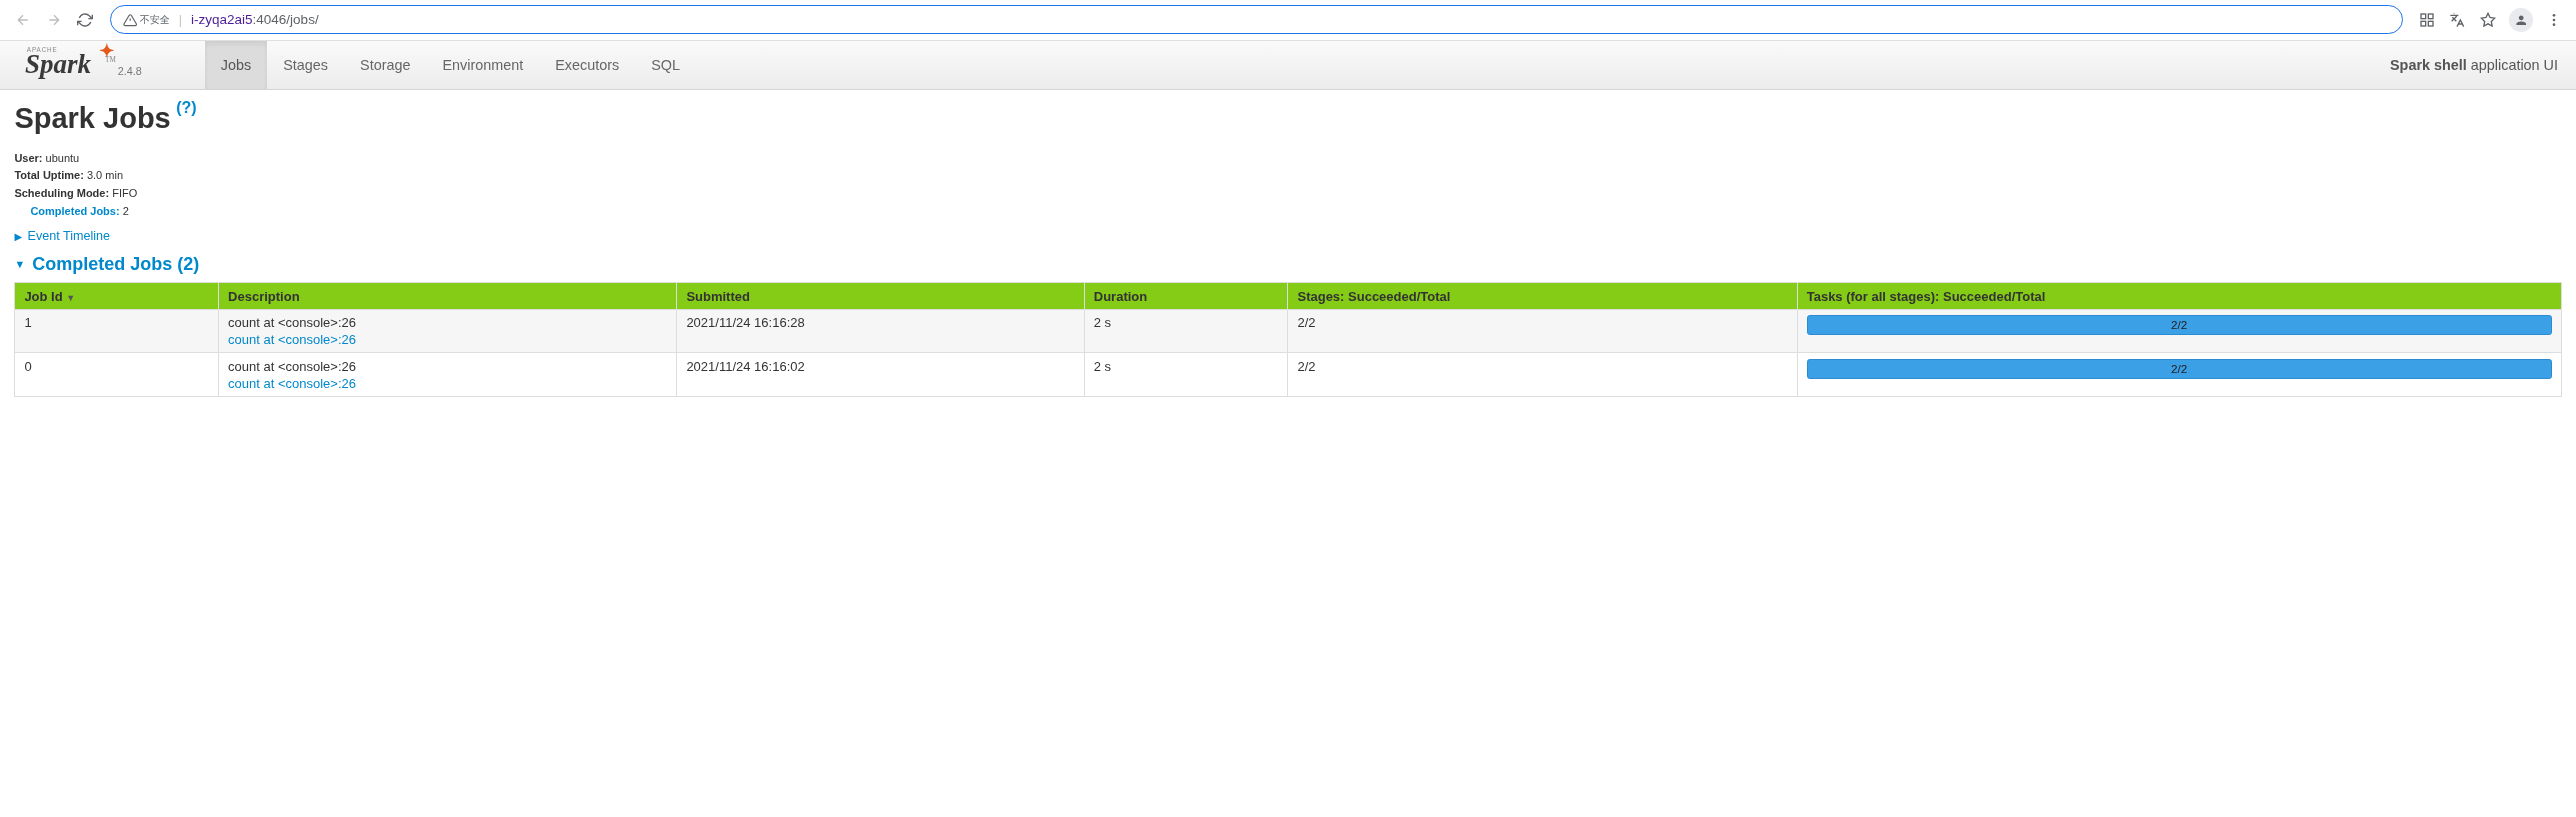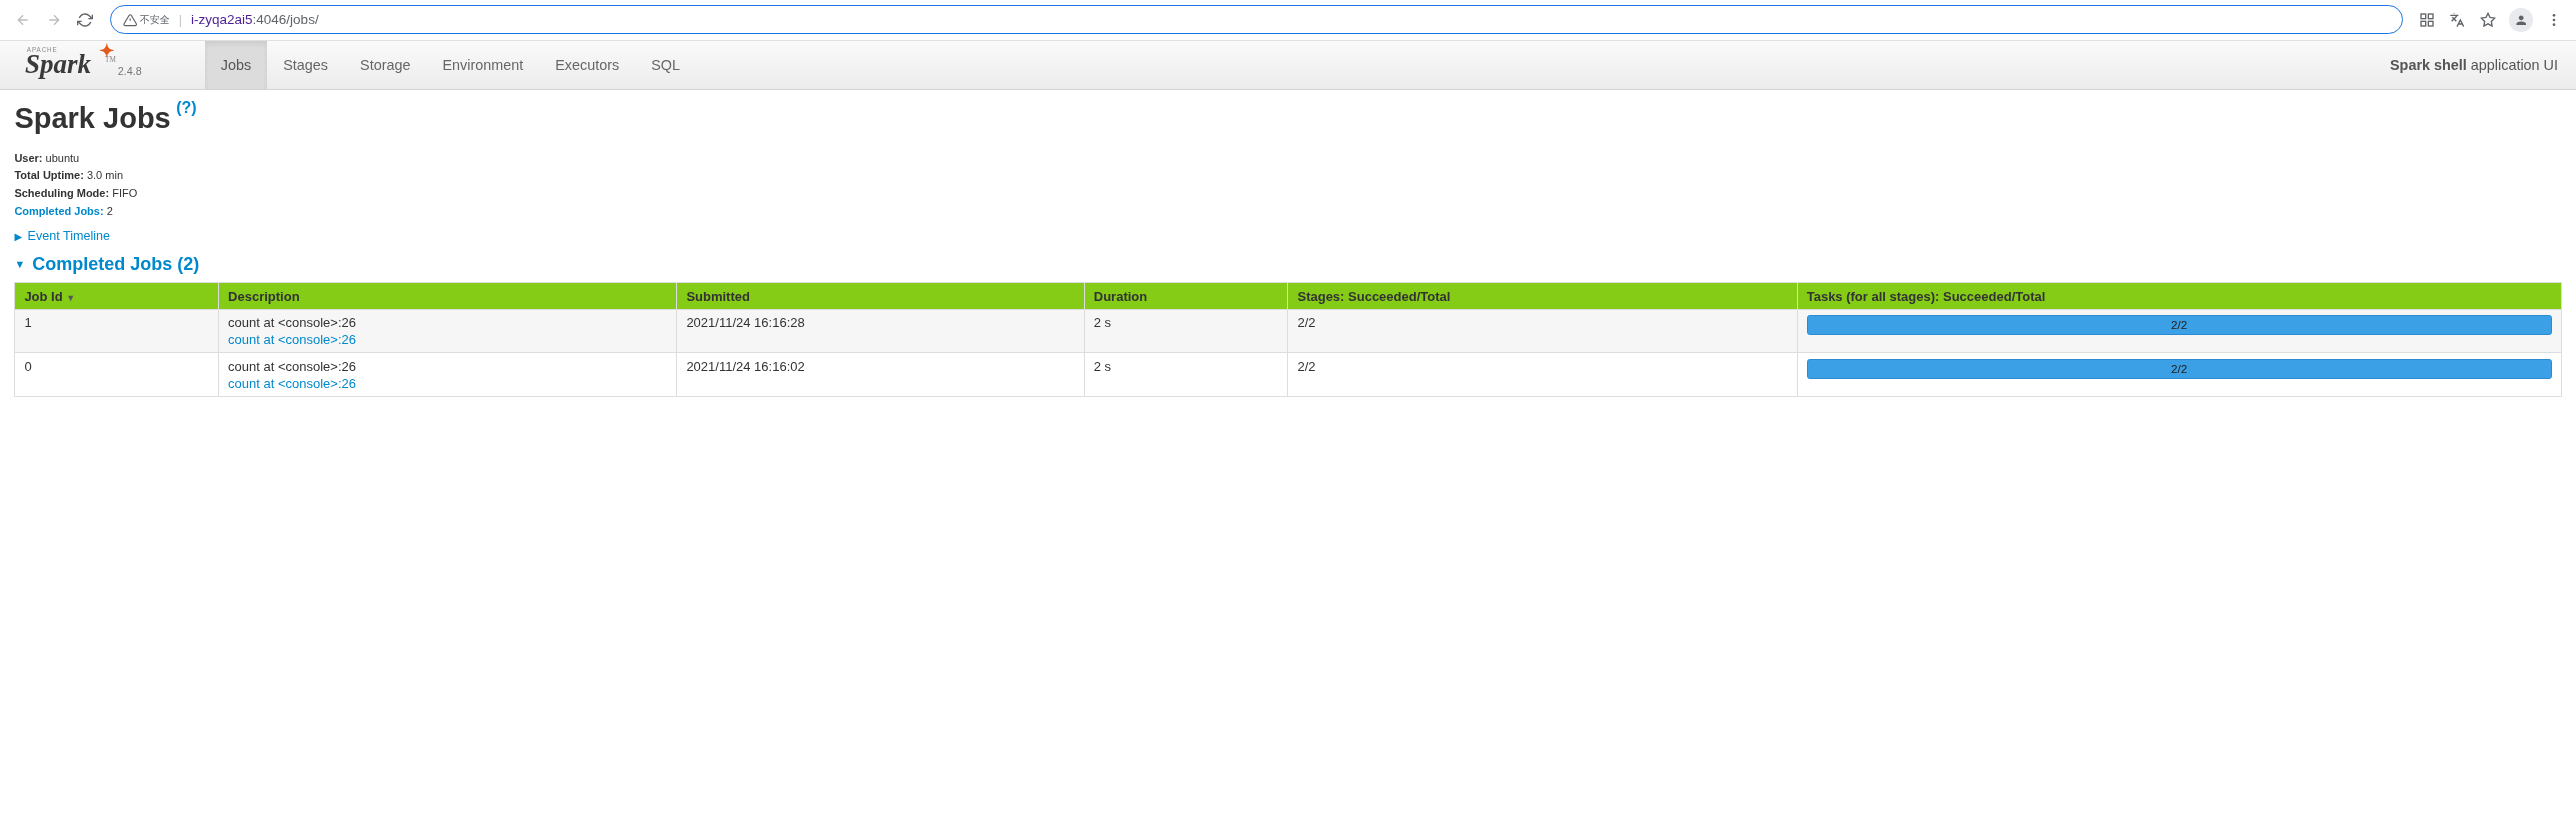--- a/index.html
+++ b/index.html
@@ -33,21 +33,21 @@
     .nav-tab.active { background: #dcdcdc; color: #555; box-shadow: inset 0 2.7px 5.4px rgba(0,0,0,0.08); }
     .nav-right { margin-left: auto; padding-right: 18px; font-size: 14.4px; color: #555; }
     .nav-right .app-name { font-weight: bold; }
 
     
     .content { padding: 12.6px 14.4px; }
     .page-title { font-size: 29px; font-weight: bold; margin-bottom: 14.4px; display: flex; align-items: flex-start; gap: 5.4px; }
     .help-link { color: #0088cc; font-size: 16px; font-weight: bold; position: relative; top: -3.6px; }
     .summary-list { list-style: none; margin-bottom: 9px; line-height: 1.6; font-size: 11px; }
     .summary-list li strong { font-weight: bold; }
-    .summary-list a { color: #0088cc; text-decoration: none; }
+    .summary-list a { color: #0088cc; text-decoration: none; margin-left: 16px; }
 
     .collapser { color: #0088cc; cursor: pointer; display: flex; align-items: center; gap: 5.4px; margin: 7.2px 0; }
     .collapser .arrow { font-size: 10px; }
     .section-header { font-size: 18px; font-weight: bold; color: #0088cc; cursor: pointer; display: flex; align-items: center; gap: 7.2px; margin: 10.8px 0 7.2px; }
     .section-header .arrow { font-size: 10.8px; }
 
     
     table.jobs { width: 100%; border-collapse: collapse; border: 0.9px solid #ddd; font-size: 13px; }
     table.jobs th, table.jobs td { border: 0.9px solid #ddd; padding: 5.4px 9px; text-align: left; vertical-align: top; }
     table.jobs th { background: #84cc16; font-weight: bold; }

